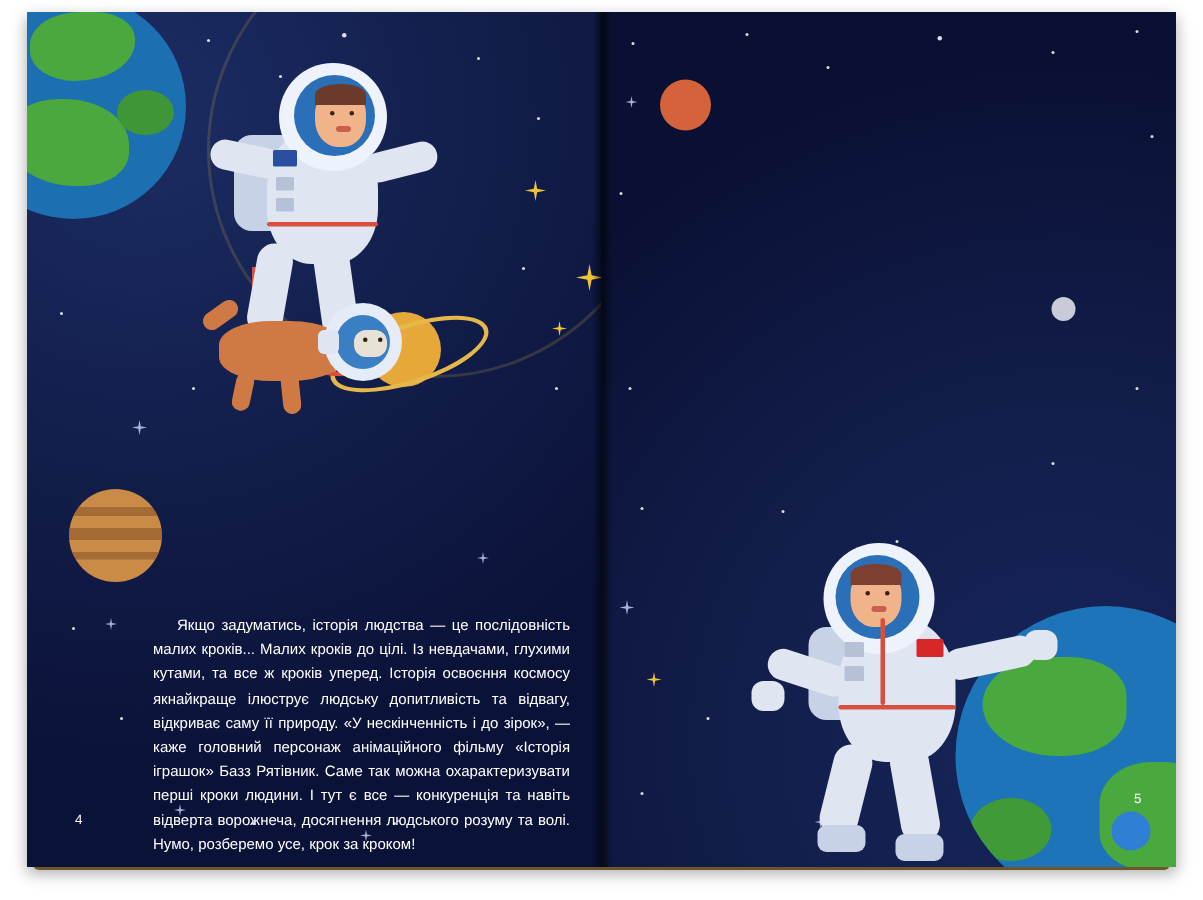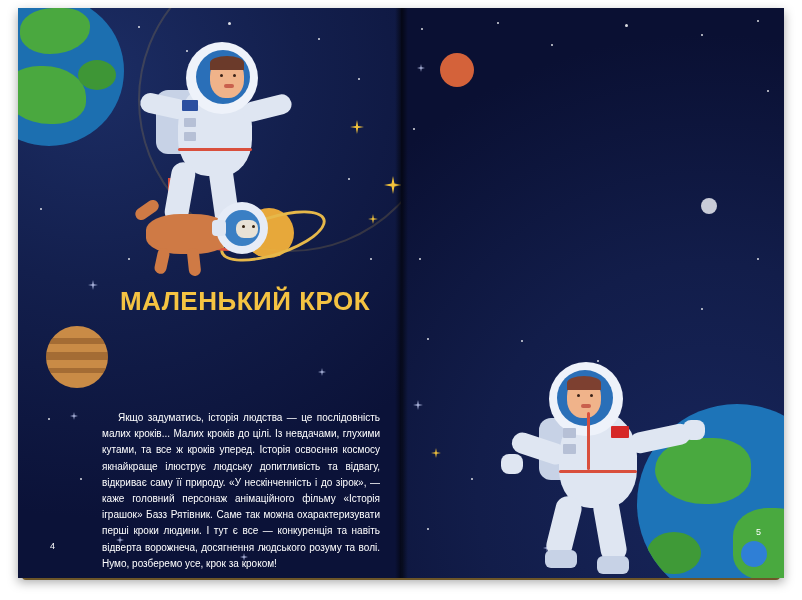--- a/index.html
+++ b/index.html
@@ -336,21 +336,20 @@
 
         <div class="dog-helmet" style="left:80px;top:6px;width:52px;height:52px;"></div>
         <div class="dog-visor" style="left:88px;top:14px;width:36px;height:36px;"></div>
         <div style="position:absolute;left:100px;top:24px;width:22px;height:18px;background:#e8e2d6;border-radius:8px;"></div>
         <div style="position:absolute;left:106px;top:29px;width:3px;height:3px;background:#32200f;border-radius:50%;"></div>
         <div style="position:absolute;left:116px;top:29px;width:3px;height:3px;background:#32200f;border-radius:50%;"></div>
         <div style="position:absolute;left:76px;top:24px;width:14px;height:16px;background:#dfe6f2;border-radius:4px;"></div>
       </div>
 
       <div class="title">
-        <div>МАЛЕНЬКИЙ КРОК</div>
       </div>
 
       <div class="bodytext left-col">
         <p>Якщо задуматись, історія людства — це послідовність малих кроків... Малих кроків до цілі. Із невдачами, глухими кутами, та все ж кроків уперед. Історія освоєння космосу якнайкраще ілюструє людську допитливість та відвагу, відкриває саму її природу. «У нескінченність і до зірок», — каже головний персонаж анімаційного фільму «Історія іграшок» Базз Рятівник. Саме так можна охарактеризувати перші кроки людини. І тут є все — конкуренція та навіть відверта ворожнеча, досягнення людського розуму та волі. Нумо, розберемо усе, крок за кроком!</p>
       </div>
 
       <div class="folio folio-left">4</div>
     </div>
 
     <div class="page page-right">

